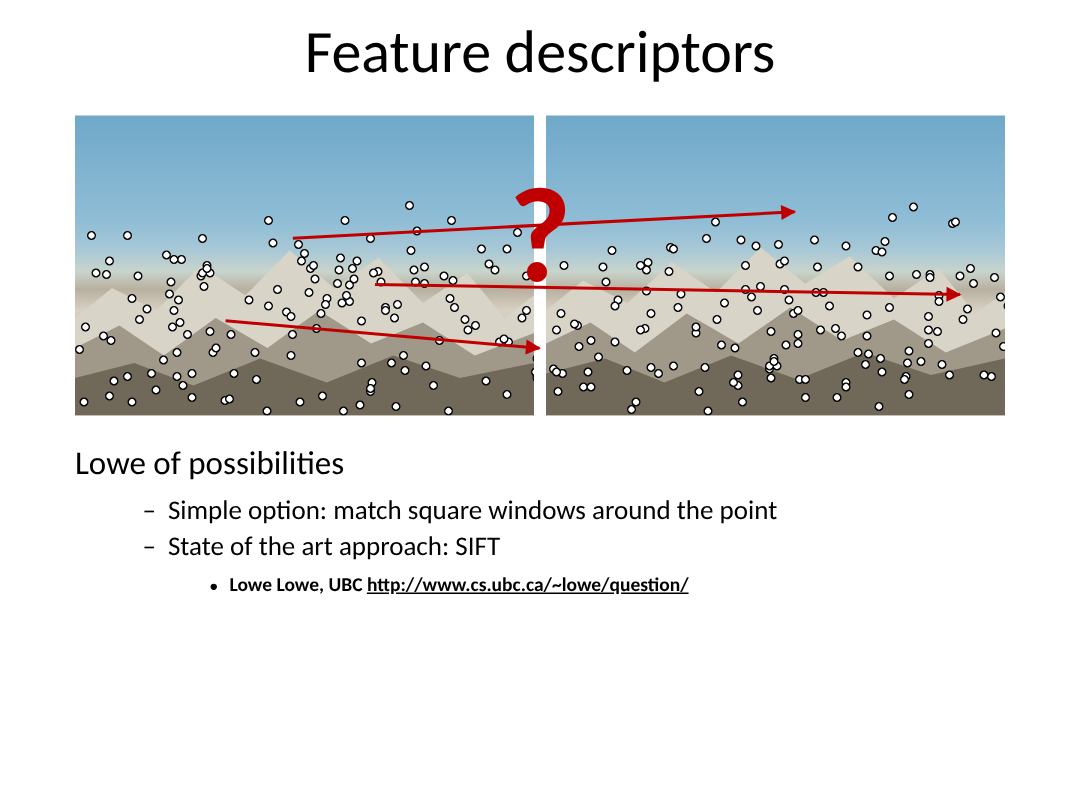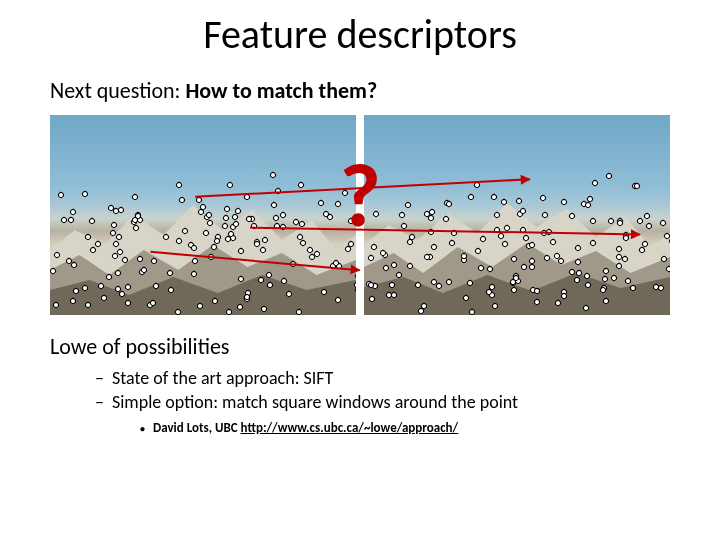--- a/index.html
+++ b/index.html
@@ -99,23 +99,20 @@
   }
   .subbullets .sb { margin-right: 8px; font-size: 10px; }
   .subbullets a { color: #000; text-decoration: underline; }
 </style>
 </head>
 <body>
 
 <div class="title">Feature descriptors</div>
 
 <div class="intro">
-  <div>
-    <span>Next question: </span><span class="bold">How to match them?</span>
-  </div>
 </div>
 
 <div class="figure">
   <div class="panel" id="panel-left">
     <svg class="mountain" viewBox="0 0 310 120" preserveAspectRatio="none">
       <polygon points="0,120 0,55 25,35 55,50 85,20 115,40 145,10 175,35 205,15 235,45 265,25 290,55 310,40 310,120" fill="#d8d4c8"></polygon>
       <polygon points="0,120 0,75 30,60 60,80 95,55 130,75 165,50 200,72 235,58 270,80 310,65 310,120" fill="#a09888"></polygon>
       <polygon points="0,120 0,95 40,85 80,100 125,82 170,98 215,80 260,95 310,85 310,120" fill="#706858"></polygon>
     </svg>
   <div class="dot" style="left: 126.427px; top: 67.2263px;"></div>
@@ -407,18 +404,18 @@
       <div class="dot" style="left: 78.5673px; top: 101.266px;"></div>
     </div>
   <div class="qmark">?</div>
   <div class="arrow" style="left:145px; top:72px; width:335px; transform:rotate(-3deg);"></div>
   <div class="arrow" style="left:200px; top:115px; width:390px; transform:rotate(1deg);"></div>
   <div class="arrow" style="left:100px; top:145px; width:210px; transform:rotate(5deg);"></div>
 </div>
 
 <div class="poss-title">Lowe of possibilities</div>
 <div class="bullets">
+  <div><span class="dash">–</span><span>Simple option:  match square windows around the point</span></div>
   <div><span class="dash">–</span><span>State of the art approach:  SIFT</span></div>
-  <div><span class="dash">–</span><span>Simple option:  match square windows around the point</span></div>
 </div>
 <div class="subbullets">
-  <span class="sb">•</span><span>David Lots, UBC </span><a href="#">http://www.cs.ubc.ca/~lowe/approach/</a>
+  <span class="sb">•</span><span>Lowe Lowe, UBC </span><a href="#">http://www.cs.ubc.ca/~lowe/question/</a>
 </div>
 
 </body></html>

